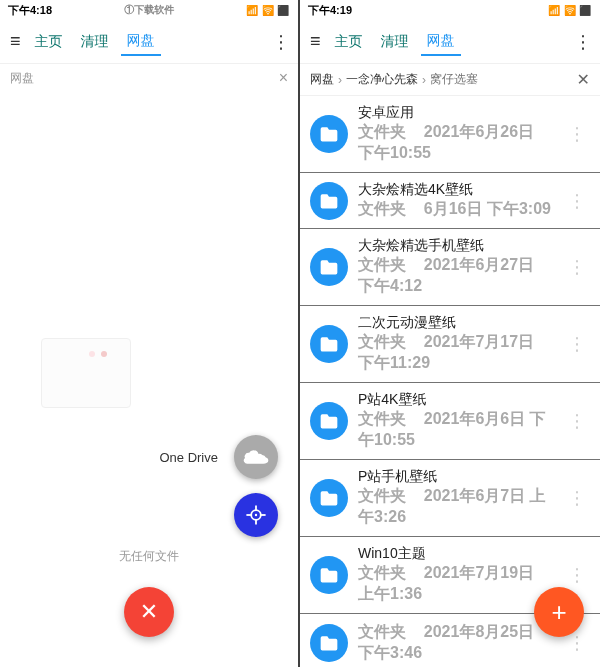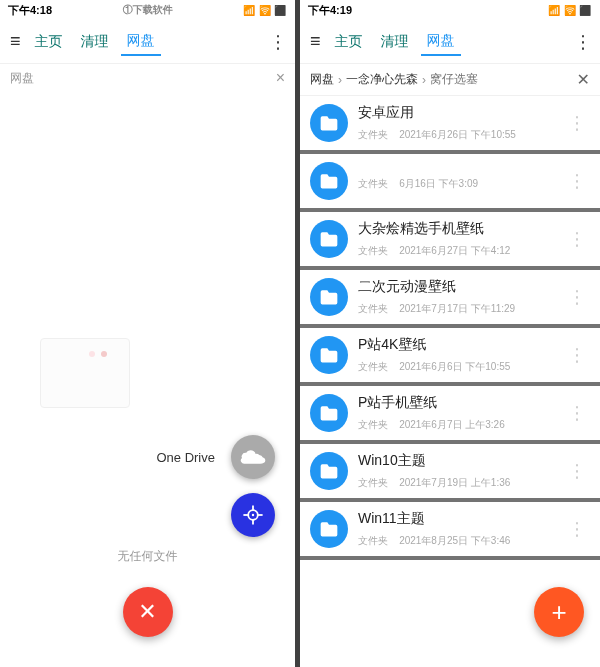--- a/index.html
+++ b/index.html
@@ -26,21 +26,21 @@
     .status-right { display: flex; align-items: center; gap: 3px; font-size: 11px; }
 
     
     .panel {
       width: 50%;
       height: 667px;
       background: #fff;
       display: flex;
       flex-direction: column;
       position: relative;
-      border-right: 5px solid #404040;
+      border-right: 2px solid #404040;
     }
     .panel-right {
       border-right: none;
     }
 
     
     .top-nav {
       display: flex;
       align-items: center;
       padding: 6px 8px;
@@ -193,21 +193,21 @@
     
     .file-list {
       flex: 1;
       overflow-y: auto;
       background: #fff;
     }
     .file-item {
       display: flex;
       align-items: center;
       padding: 8px 10px;
-      border-bottom: 4px solid #737373;
+      border-bottom: 1px solid #737373;
       cursor: pointer;
       gap: 10px;
       min-height: 56px;
     }
     .file-icon {
       width: 38px;
       height: 38px;
       border-radius: 50%;
       background: #2196F3;
       display: flex;
@@ -220,23 +220,24 @@
     .file-info {
       flex: 1;
       min-width: 0;
     }
     .file-name {
       font-size: 14px;
       color: #222;
       font-weight: 400;
     }
     .file-meta {
-      font-size: 10px;
+      font-size: 16px;
       color: #aaa;
-      margin-top: 6px;
+      margin-top: 0;
+      font-weight: bold;
     }
     .file-more {
       font-size: 18px;
       color: #ccc;
       cursor: pointer;
       padding: 4px;
     }
 
     
     .left-close-area {
@@ -403,20 +404,21 @@
       <span class="file-more">⋮</span>
     </div>
 
     <div class="file-item">
       <div class="file-icon">
         <svg width="20" height="18" viewBox="0 0 24 20" fill="none">
             <path d="M2 4 Q2 2 4 2 L10 2 L12 5 L20 5 Q22 5 22 7 L22 17 Q22 19 20 19 L4 19 Q2 19 2 17Z" fill="white"></path>
           </svg>
       </div>
       <div class="file-info">
+        <div class="file-name">大杂烩精选4K壁纸</div>
         <div class="file-meta">
           <span>文件夹</span>
           &nbsp;&nbsp;
           <span>6月16日 下午3:09</span>
         </div>
       </div>
       <span class="file-more">⋮</span>
     </div>
 
     <div class="file-item">
@@ -504,21 +506,20 @@
       <span class="file-more">⋮</span>
     </div>
 
     <div class="file-item">
       <div class="file-icon">
         <svg width="20" height="18" viewBox="0 0 24 20" fill="none">
             <path d="M2 4 Q2 2 4 2 L10 2 L12 5 L20 5 Q22 5 22 7 L22 17 Q22 19 20 19 L4 19 Q2 19 2 17Z" fill="white"></path>
           </svg>
       </div>
       <div class="file-info">
-        <div class="file-name">Win11主题</div>
         <div class="file-meta">
           <span>文件夹</span>
           &nbsp;&nbsp;
           <span>2021年8月25日 下午3:46</span>
         </div>
       </div>
       <span class="file-more">⋮</span>
     </div>
 
   </div>

